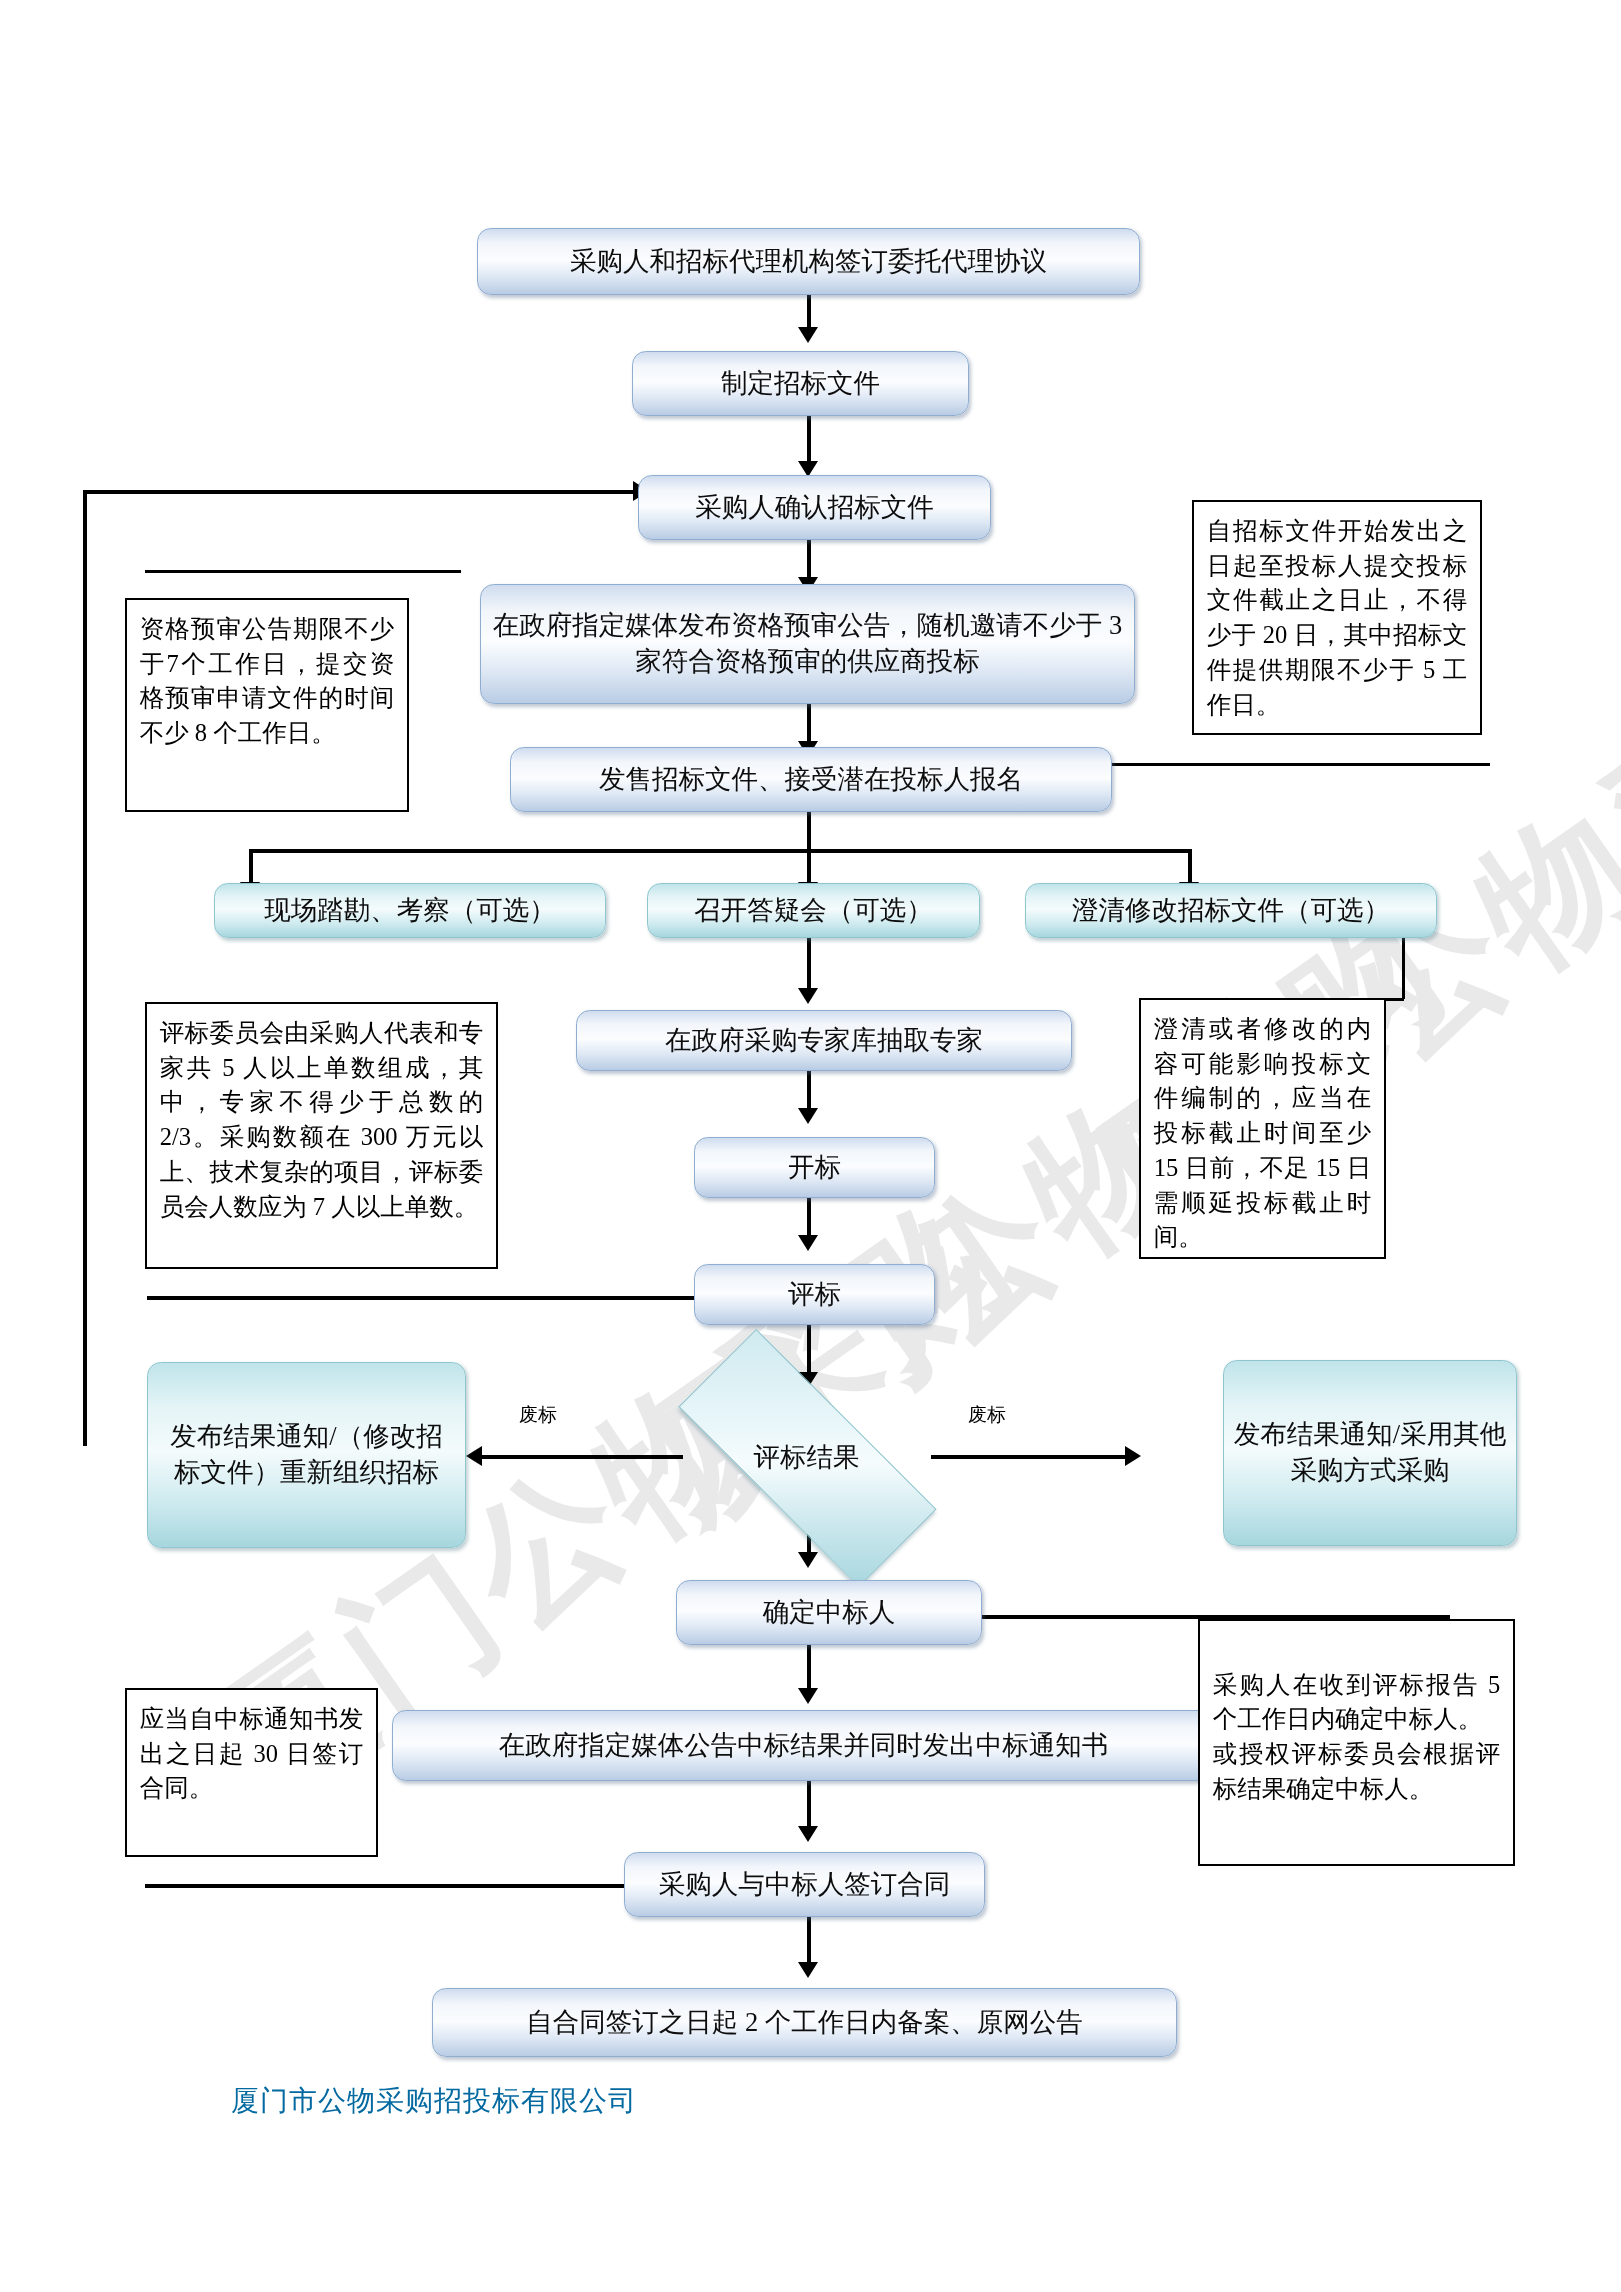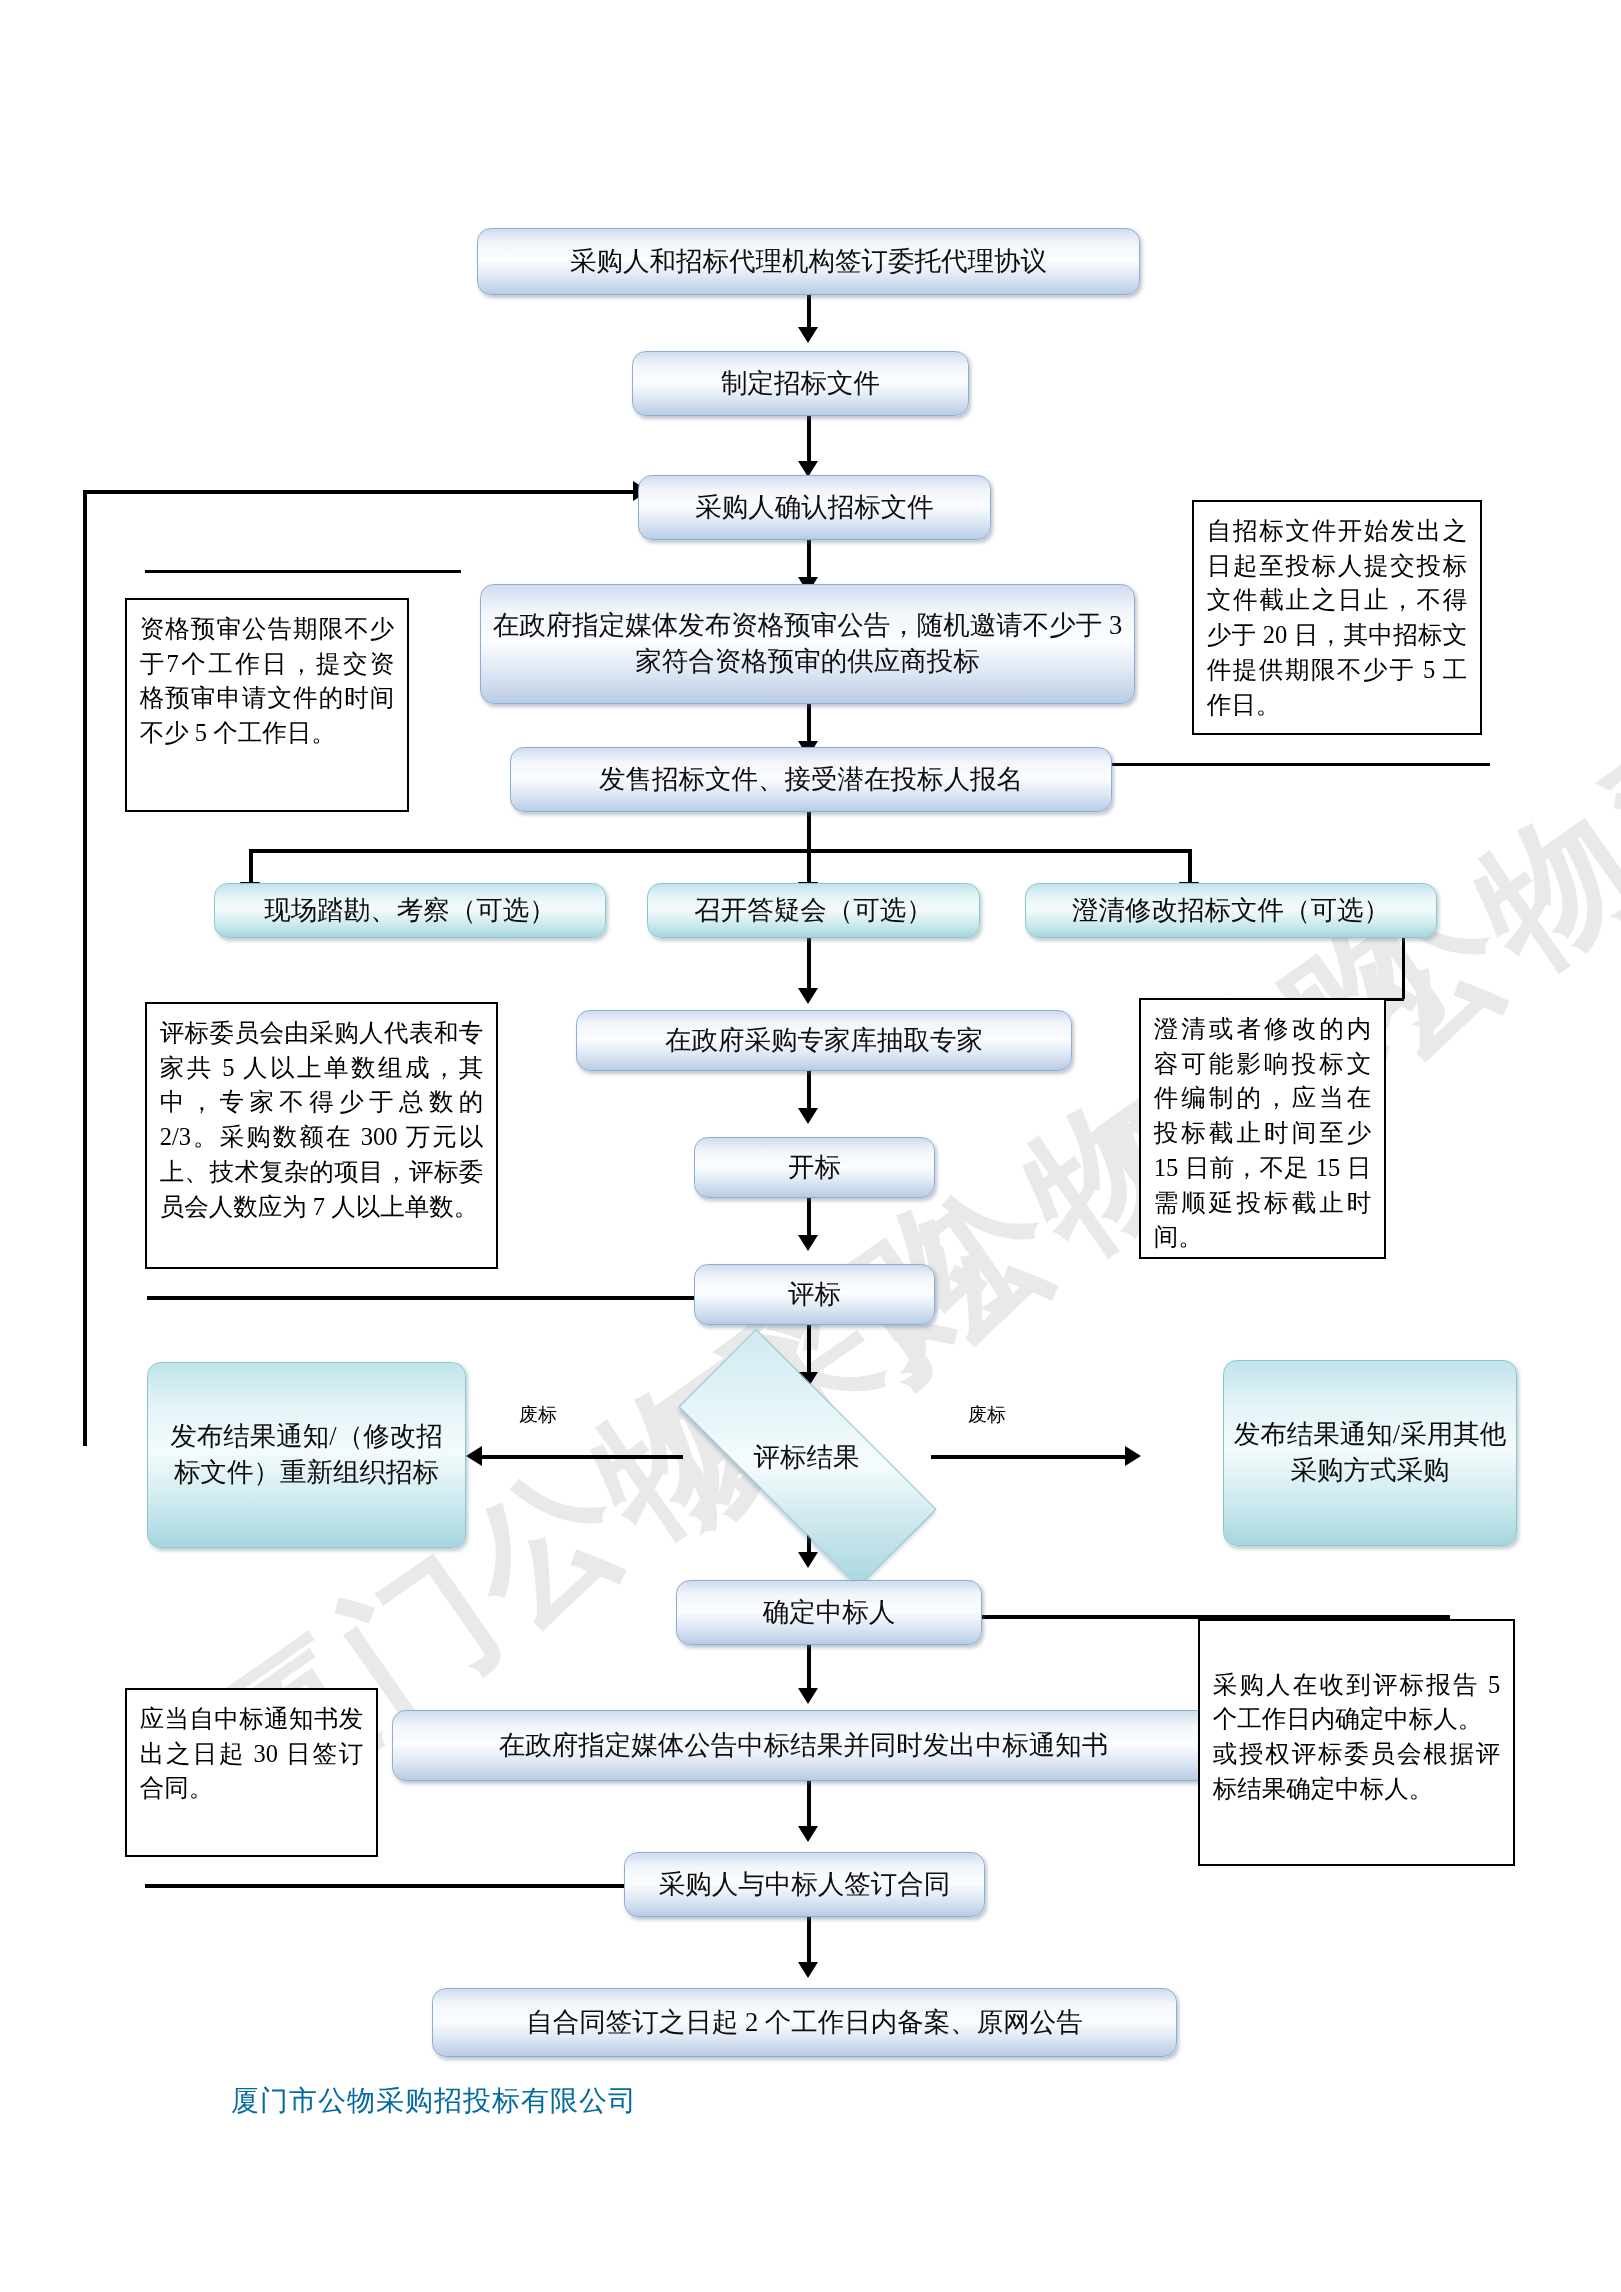--- a/index.html
+++ b/index.html
@@ -227,21 +227,21 @@
   <div class="ln hl" style="left:145px;top:1884px;width:488px;"></div>
 
   <div class="ln vl" style="left:807px;top:1917px;height:51px;"></div>
   <div class="arrow ad" style="left:798px;top:1962px;"></div>
 
   <div class="node blue" style="left:432px;top:1988px;width:745px;height:69px;">
     <span>自合同签订之日起 2 个工作日内备案、原网公告</span>
   </div>
 
   <div class="note" style="left:125px;top:598px;width:284px;height:214px;">
-    <span>资格预审公告期限不少于7个工作日，提交资格预审申请文件的时间不少 5 个工作日。</span>
+    <span>资格预审公告期限不少于7个工作日，提交资格预审申请文件的时间不少 8 个工作日。</span>
   </div>
 
   <div class="ln hl" style="left:145px;top:570px;width:316px;height:2.9px;"></div>
 
   <div class="note" style="left:1192px;top:500px;width:290px;height:235px;">
     <span>自招标文件开始发出之日起至投标人提交投标文件截止之日止，不得少于 20 日，其中招标文件提供期限不少于 5 工作日。</span>
   </div>
   <div class="ln hl" style="left:1108px;top:763px;width:382px;height:2.9px;"></div>
 
   <div class="note" style="left:145px;top:1002px;width:353px;height:267px;">

